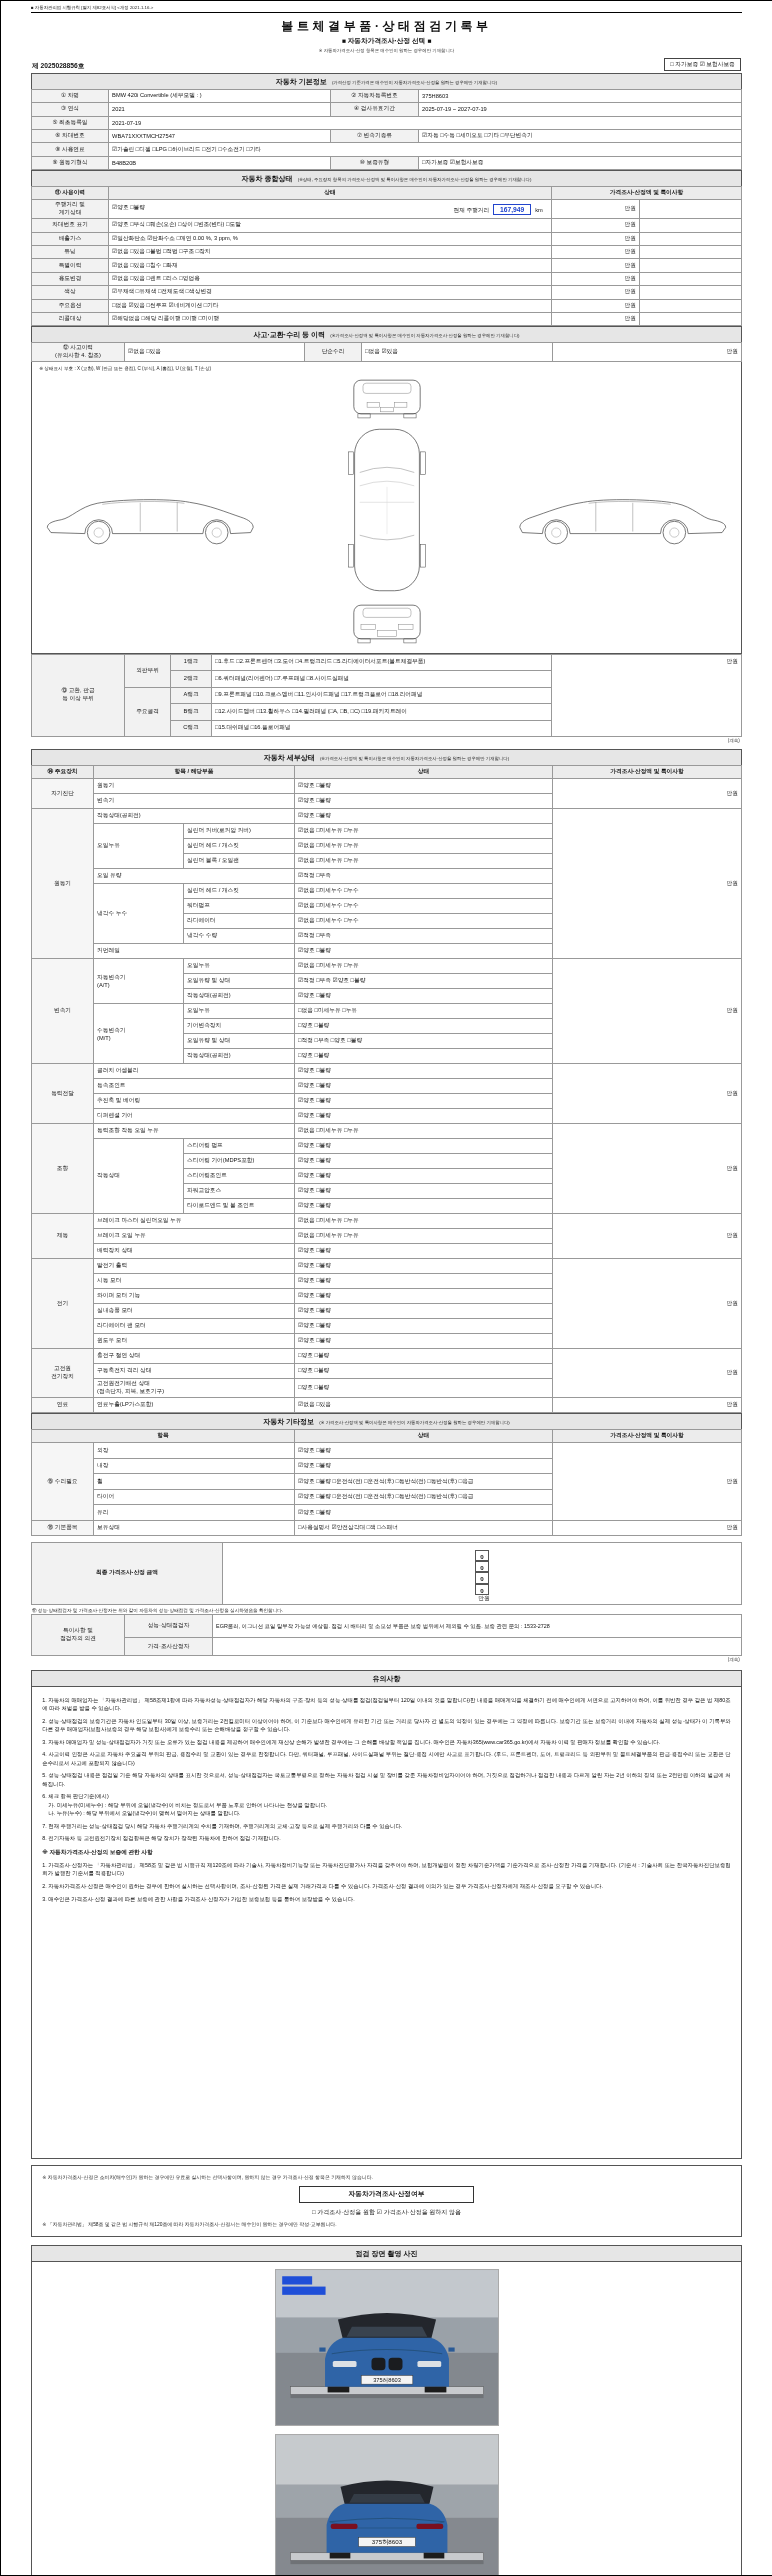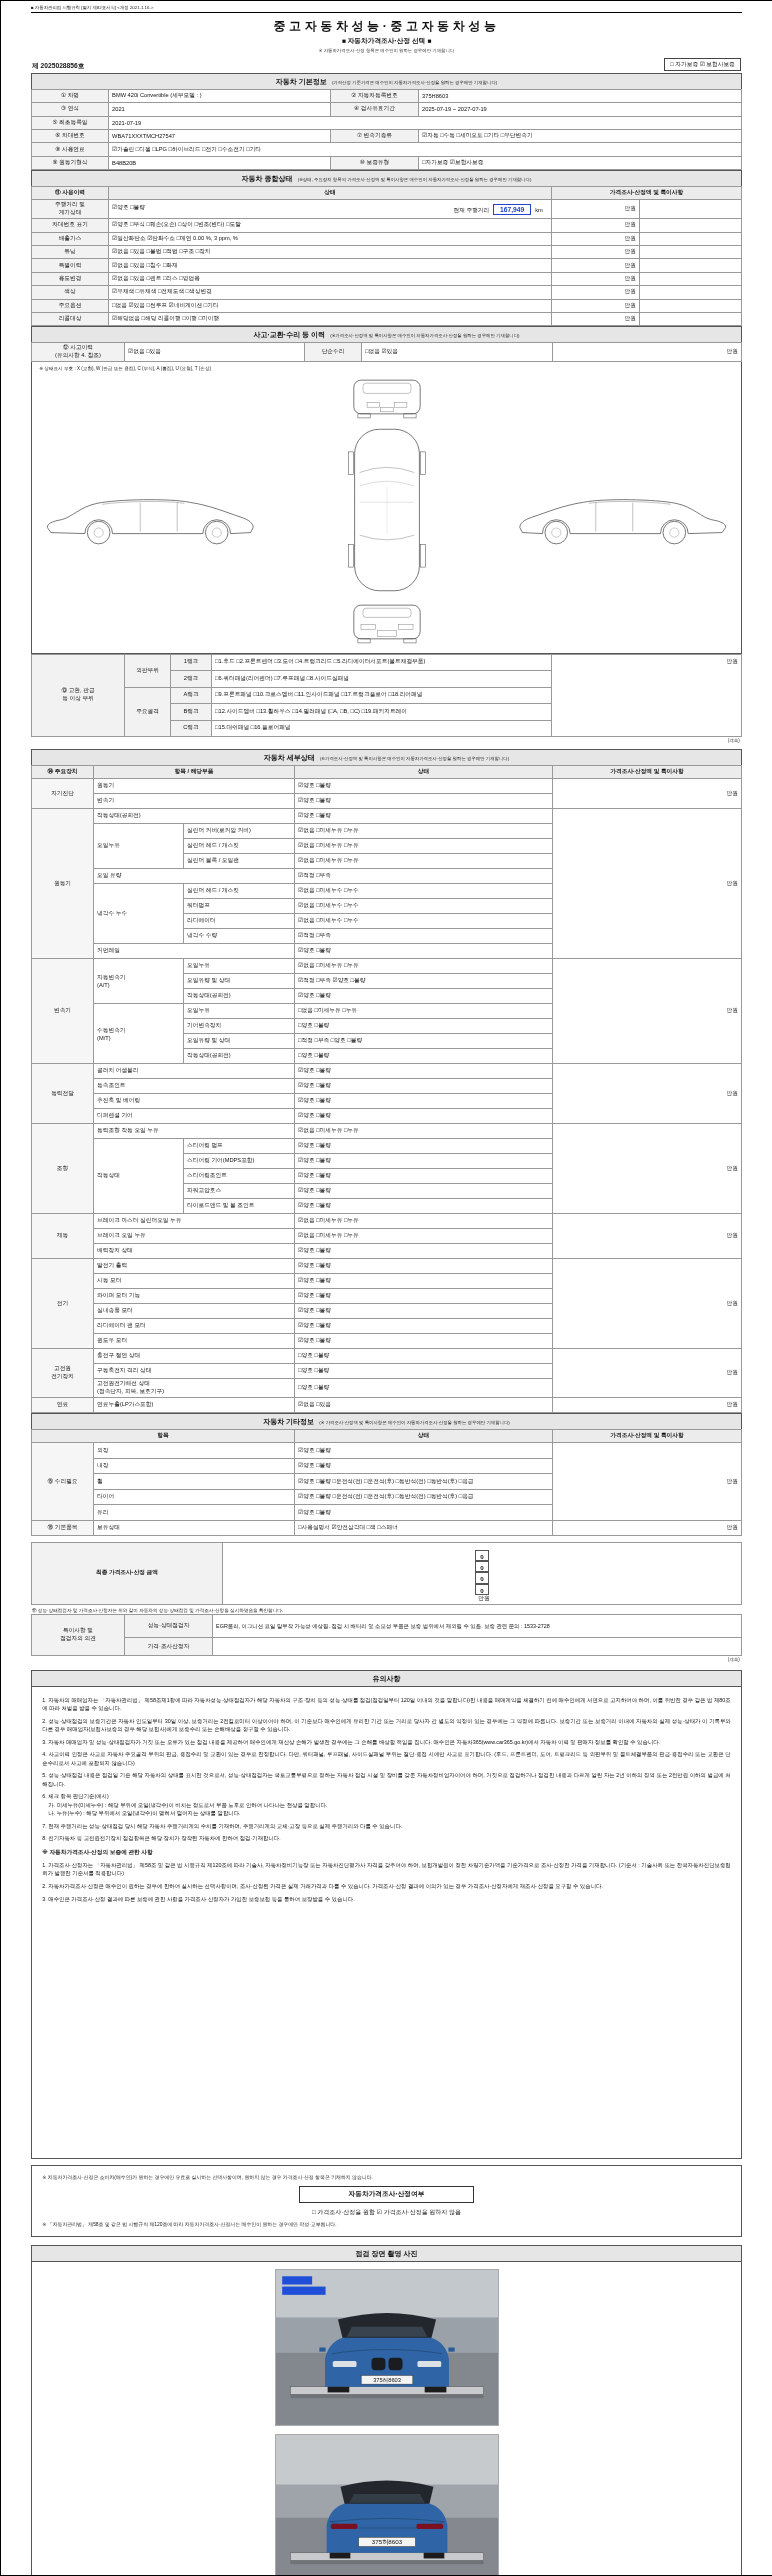--- a/index.html
+++ b/index.html
@@ -68,21 +68,21 @@
   .photo-frame { border:0.5px solid #aaa; line-height:0; }
 </style>
 </head>
 <body>
 
 <div class="page">
 
   <div class="law-note">■ 자동차관리법 시행규칙 [별지 제82호서식] &lt;개정 2021.1.16.&gt;</div>
 
   <div class="title-block">
-    <div class="main-title">중고자동차성능·중고자동차성능</div>
+    <div class="main-title">볼트체결부품·상태점검기록부</div>
     <div class="sub-title">■ 자동차가격조사·산정 선택 ■</div>
     <div class="sub-note">※ 자동차가격조사·산정 항목은 매수인이 원하는 경우에만 기재합니다</div>
   </div>
 
   <div class="doc-row">
     <div class="doc-no">제 2025028856호</div>
     <div class="warranty-box">□ 자가보증    ☑ 보험사보증</div>
   </div>
 
   <div class="sec">

